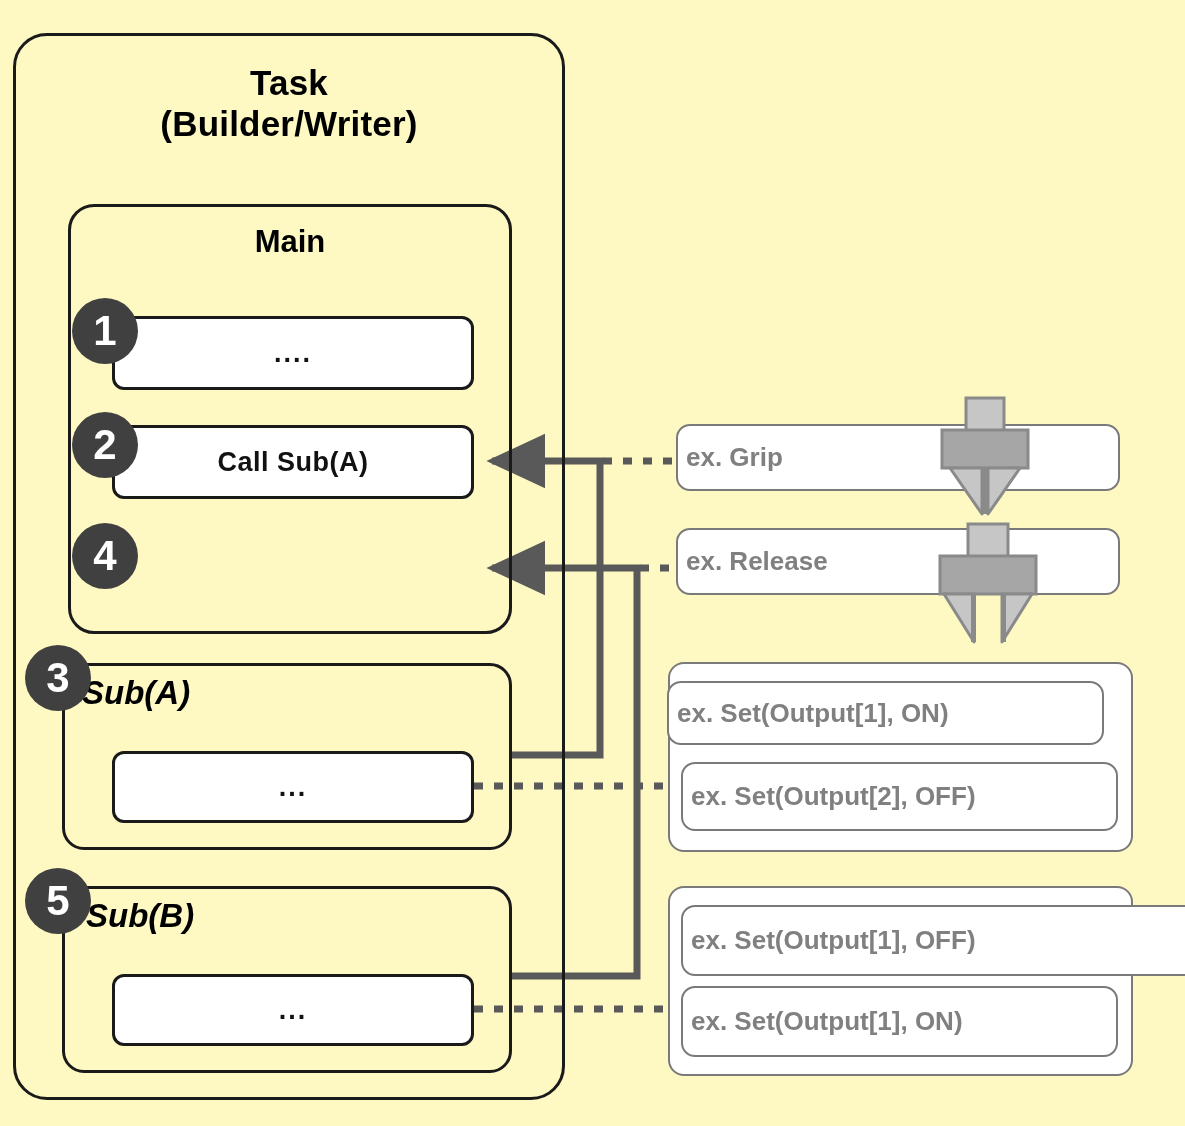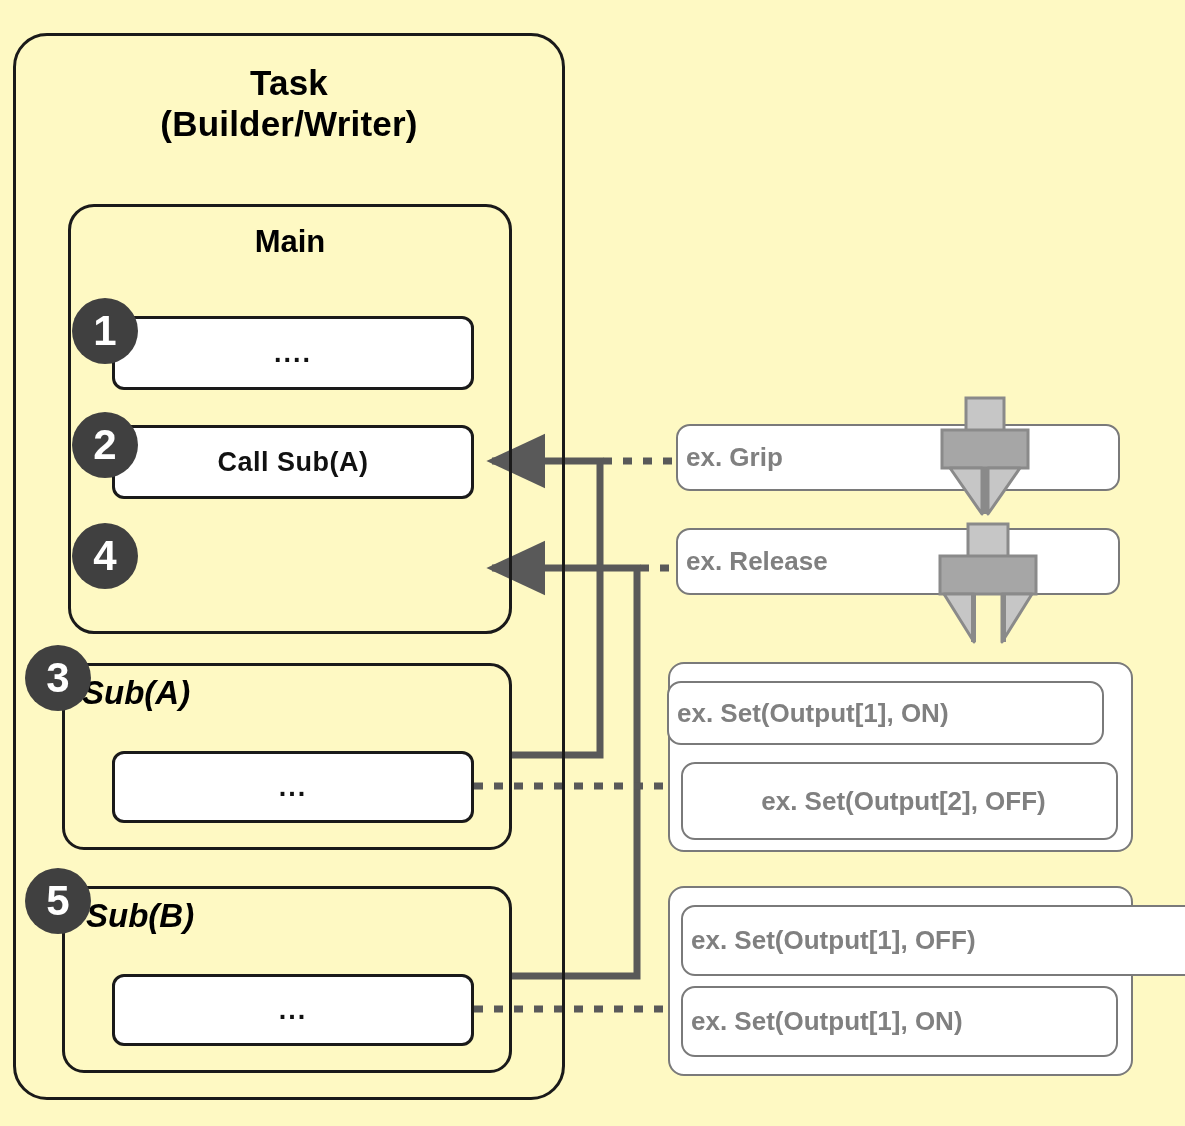--- a/index.html
+++ b/index.html
@@ -204,21 +204,21 @@
     <path d="M26,72 L56,120 L56,72 Z" fill="#c6c6c6" stroke="#8a8a8a" stroke-width="3" stroke-linejoin="round"></path>
     <path d="M114,72 L84,120 L84,72 Z" fill="#c6c6c6" stroke="#8a8a8a" stroke-width="3" stroke-linejoin="round"></path>
     <rect x="53" y="72" width="5" height="48" fill="#8a8a8a"></rect>
     <rect x="83" y="72" width="5" height="48" fill="#8a8a8a"></rect>
   </svg>
 
   <div class="box ex-group" style="left:668px; top:662px; width:465px; height:190px;"></div>
   <div class="box ex-box" style="left:667px; top:681px; width:437px; height:64px;">
     <span class="ex-label">ex. Set(Output[1], ON)</span>
   </div>
-  <div class="box ex-box" style="left:681px; top:762px; width:437px; height:78px;justify-content:center;">
+  <div class="box ex-box" style="left:681px; top:762px; width:437px; height:69px;">
     <span class="ex-label">ex. Set(Output[2], OFF)</span>
   </div>
 
   <div class="box ex-group" style="left:668px; top:886px; width:465px; height:190px;"></div>
   <div class="box ex-box" style="left:681px; top:905px; width:519px; height:71px;">
     <span class="ex-label">ex. Set(Output[1], OFF)</span>
   </div>
   <div class="box ex-box" style="left:681px; top:986px; width:437px; height:71px;">
     <span class="ex-label">ex. Set(Output[1], ON)</span>
   </div>

